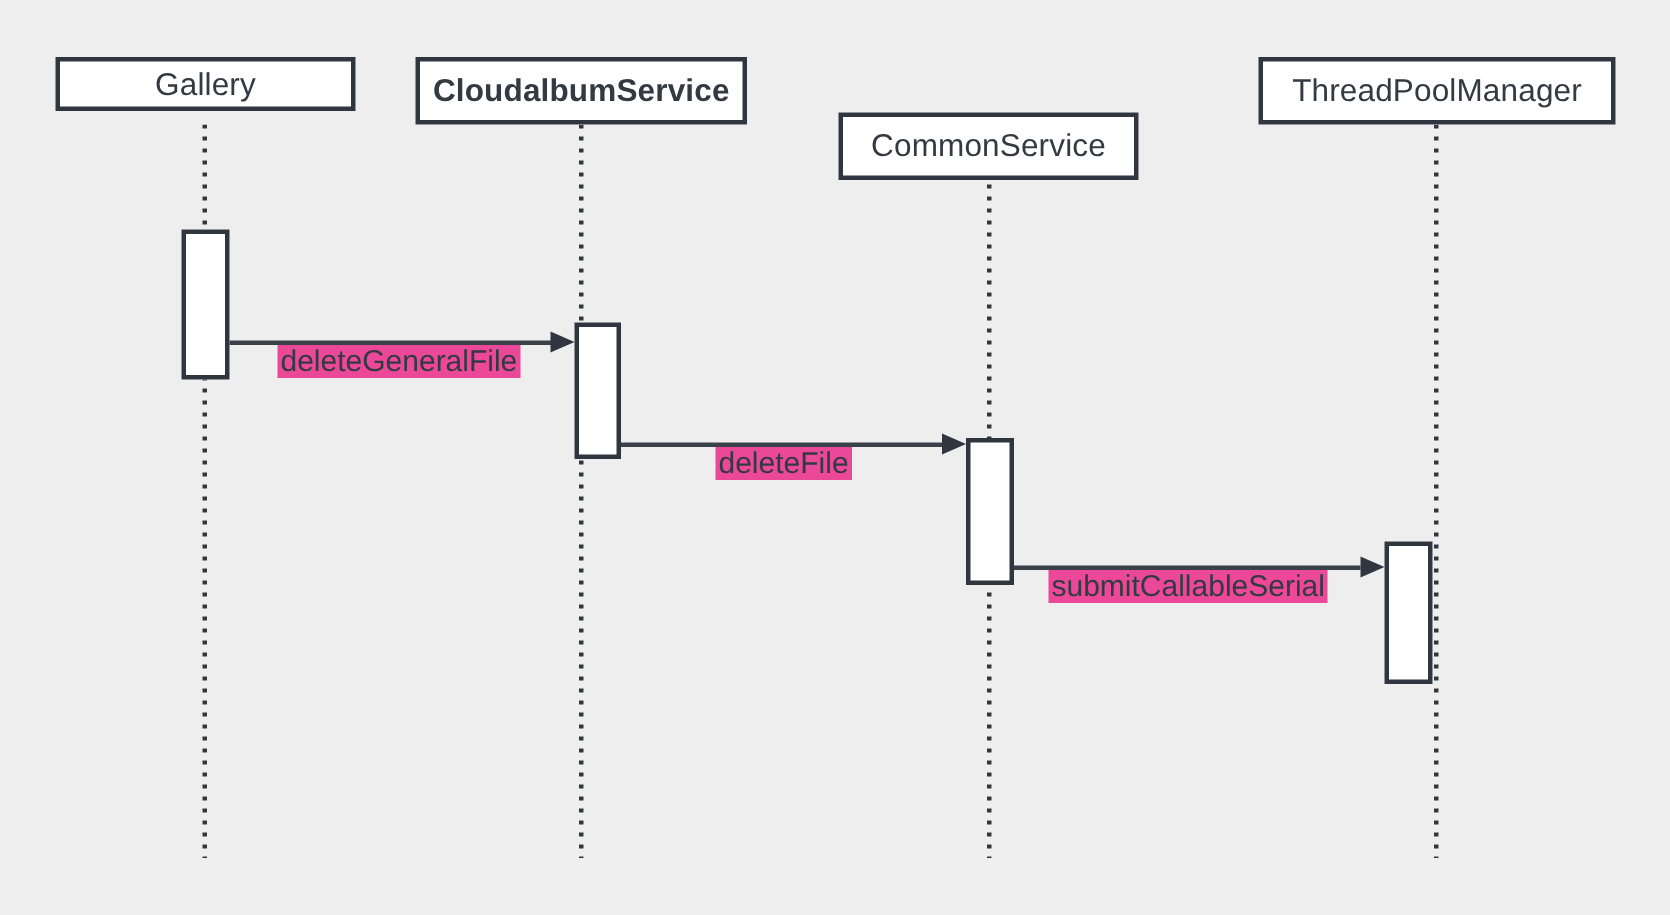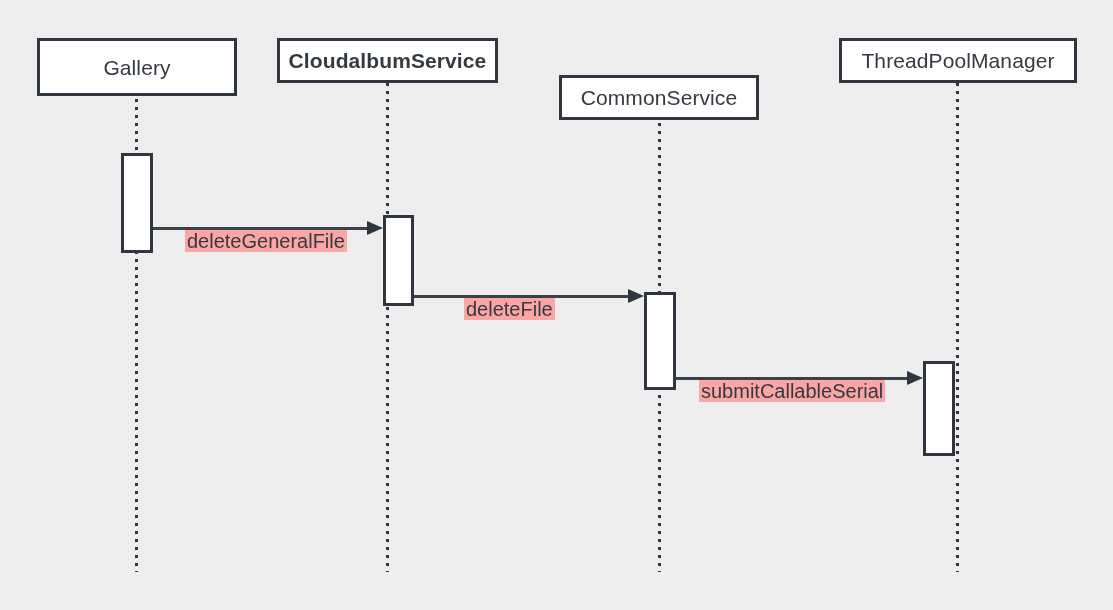--- a/index.html
+++ b/index.html
@@ -65,21 +65,21 @@
   .msg-head {
     position: absolute;
     width: 0;
     height: 0;
     border-top: 7px solid transparent;
     border-bottom: 7px solid transparent;
     border-left: 16px solid #2f3640;
   }
   .msg-label {
     position: absolute;
-    background: #fca5a5;
+    background: #ec4899;
     color: #333a42;
     font-size: 20px;
     line-height: 22px;
     padding: 0 2px;
     white-space: nowrap;
   }
 </style>
 </head>
 <body>
 
@@ -95,27 +95,27 @@
       <div class="activation" style="left: 383px; top: 215px; width: 31px; height: 91px;"></div>
       <div class="activation" style="left: 644px; top: 292px; width: 32px; height: 98px;"></div>
       <div class="activation" style="left: 923px; top: 361px; width: 32px; height: 95px;"></div>
     </div>
   <div id="messages-layer">
       <div class="msg-line" style="left: 153px; top: 227px; width: 215px;"></div>
       <div class="msg-head" style="left: 367px; top: 221px;"></div>
       <div class="msg-label" style="left: 185px; top: 230px;">deleteGeneralFile</div>
       <div class="msg-line" style="left: 414px; top: 295px; width: 214px;"></div>
       <div class="msg-head" style="left: 628px; top: 289px;"></div>
-      <div class="msg-label" style="left: 464px; top: 298px;">deleteFile</div>
+      <div class="msg-label" style="left: 477px; top: 298px;">deleteFile</div>
       <div class="msg-line" style="left: 676px; top: 377px; width: 231px;"></div>
       <div class="msg-head" style="left: 907px; top: 371px;"></div>
       <div class="msg-label" style="left: 699px; top: 380px;">submitCallableSerial</div>
     </div>
   <div id="participants-layer">
-      <div class="participant" style="left: 37px; top: 38px; width: 200px; height: 58px;">
+      <div class="participant" style="left: 37px; top: 38px; width: 200px; height: 36px;">
         <span>Gallery</span>
       </div>
       <div class="participant" style="left: 277px; top: 38px; width: 221px; height: 45px; font-weight: bold;">
         <span>CloudalbumService</span>
       </div>
       <div class="participant" style="left: 559px; top: 38px; width: 200px; height: 45px; margin-top: 37px;">
         <span>CommonService</span>
       </div>
       <div class="participant" style="left: 839px; top: 38px; width: 238px; height: 45px;">
         <span>ThreadPoolManager</span>

